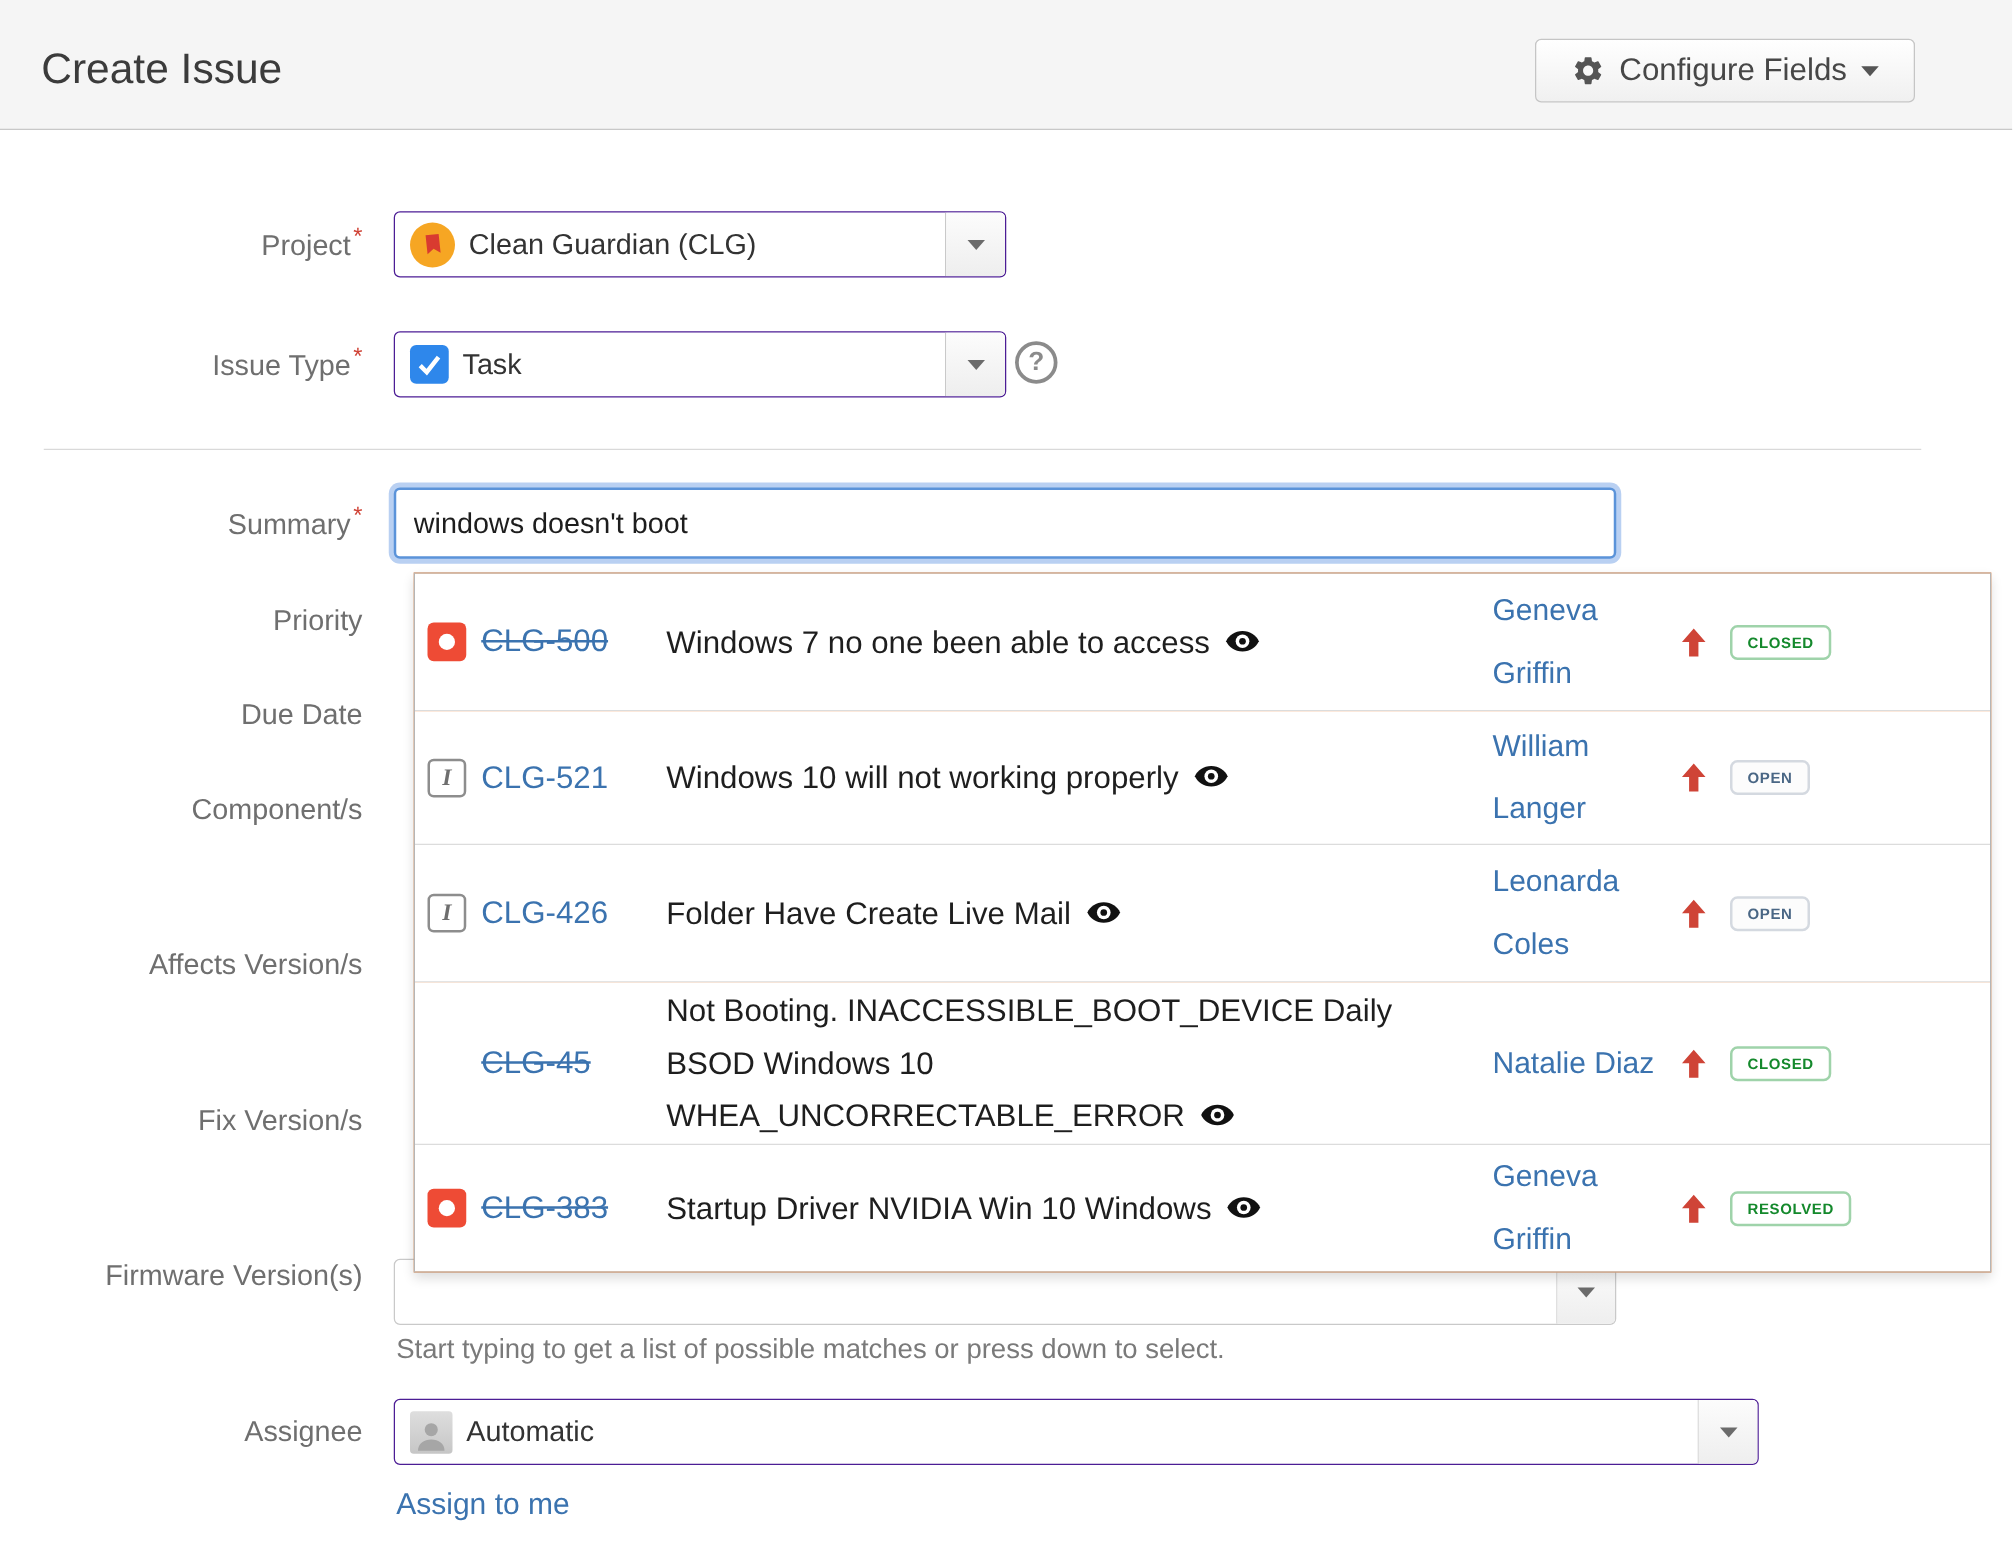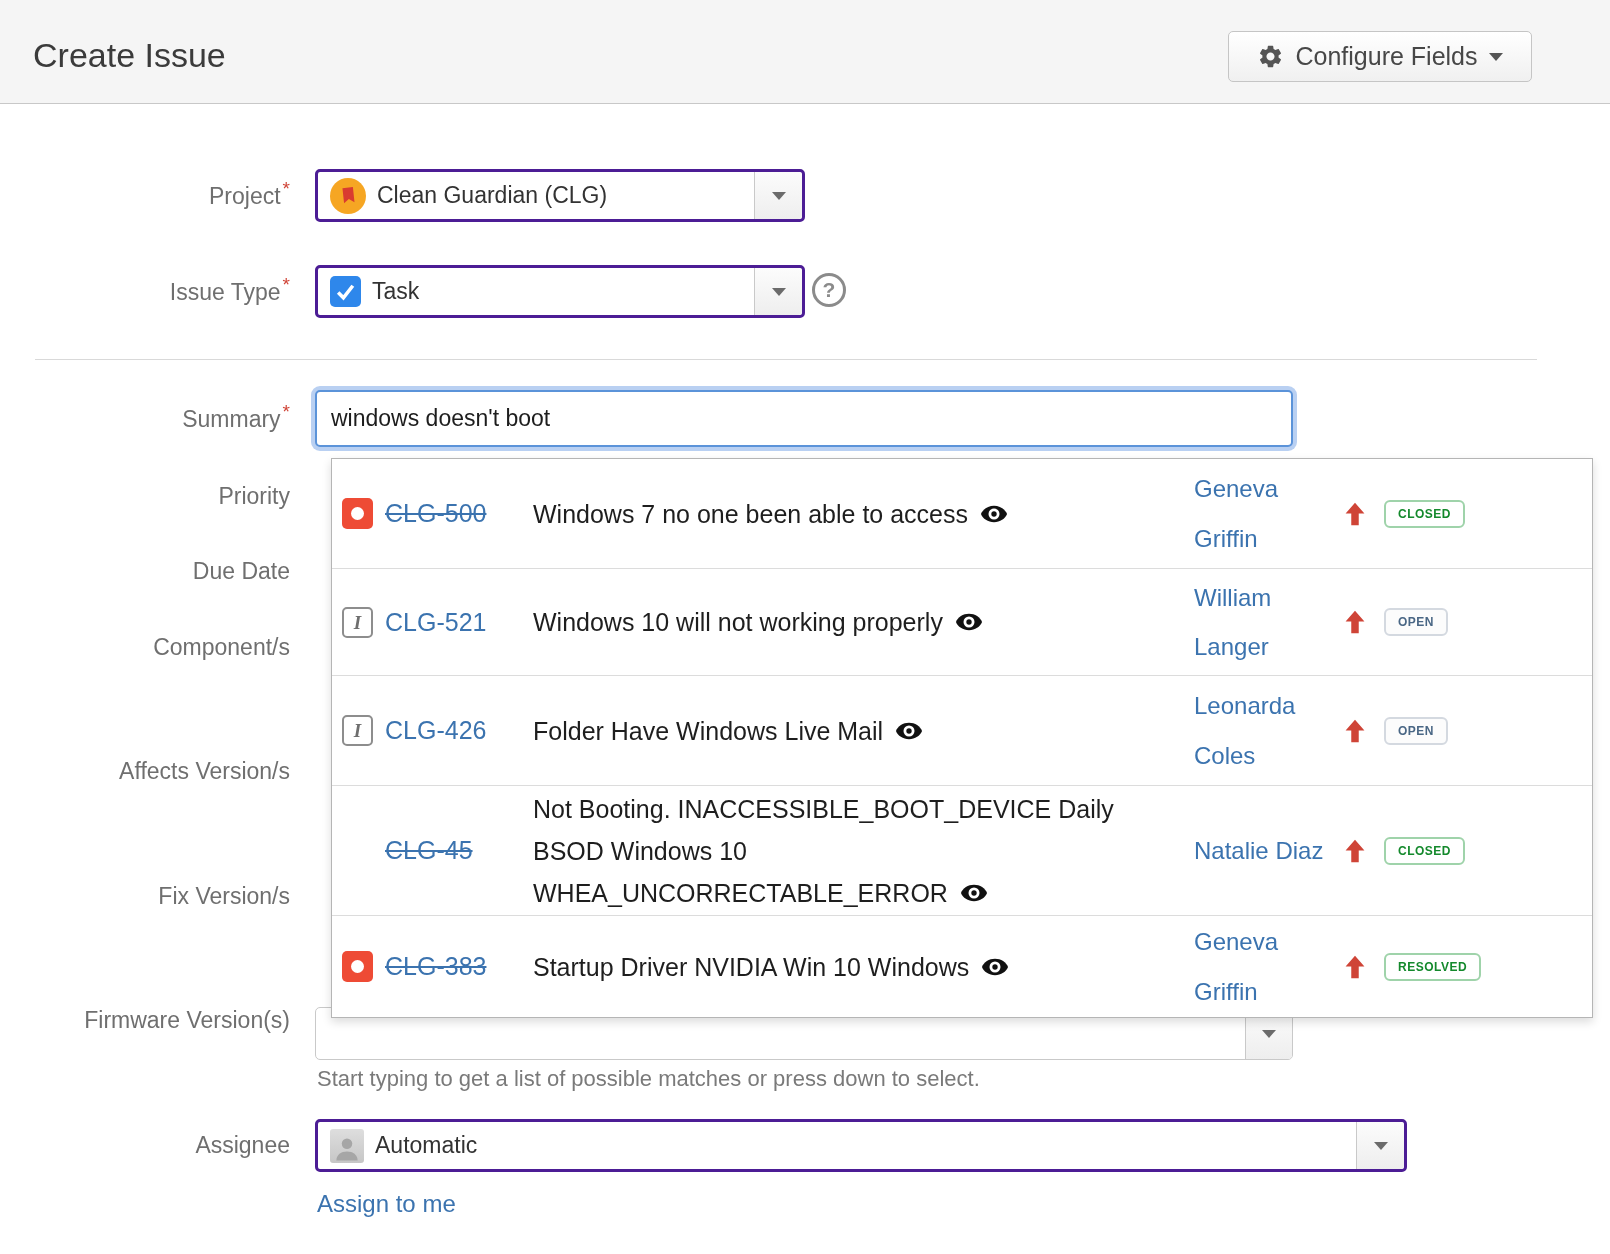--- a/index.html
+++ b/index.html
@@ -17,21 +17,21 @@
   .caret{width:0;height:0;border-left:7px solid transparent;border-right:7px solid transparent;
          border-top:8px solid #6b6b6b;}
   .cfg-btn .caret{border-top-color:#555;}
 
   
   .flabel{position:absolute;left:0;width:290px;text-align:right;font-size:23px;color:#6f6f6f;}
   .req{color:#d04437;font-size:19px;vertical-align:super;margin-left:2px;line-height:0;}
 
   
   .combo{position:absolute;left:315px;height:53px;box-sizing:border-box;background:#fff;
-         border:3px solid #4c1d95;border-radius:5px;display:flex;align-items:center;
+         border:1px solid #4c1d95;border-radius:5px;display:flex;align-items:center;
          padding-left:12px;font-size:23px;color:#333;}
   .combo .val{margin-left:11px;}
   .combo-btn{position:absolute;right:0;top:0;bottom:0;width:47px;border-left:1px solid #c9c9c9;
              background:linear-gradient(#fcfcfc,#eeeeee);display:flex;align-items:center;
              justify-content:center;border-radius:0 4px 4px 0;cursor:pointer;}
   .proj-ico{width:36px;height:36px;border-radius:50%;background:#f6a623;display:flex;
             align-items:center;justify-content:center;flex:0 0 36px;}
   .task-ico{width:31px;height:31px;border-radius:5px;background:#2e87eb;display:flex;
             align-items:center;justify-content:center;flex:0 0 31px;}
   .help-ico{position:absolute;left:812px;top:273px;width:34px;height:34px;box-sizing:border-box;
@@ -218,21 +218,21 @@
           <span class="status-badge badge-open">OPEN</span>
         </span>
     </div>
 
     <div class="srow">
       <span class="type-icon type-item">
           <i class="letter">I</i>
         </span>
       <span class="issue-key">CLG-426</span>
       <span class="sum-cell">
-          <span class="sum-wrap"><span>Folder Have Windows Live Mail</span><svg class="eye" width="28" height="28" viewBox="0 0 24 24">
+          <span class="sum-wrap"><span>Folder Have Create Live Mail</span><svg class="eye" width="28" height="28" viewBox="0 0 24 24">
               <path d="M12 5C6.8 5 2.4 8 .8 12c1.6 4 6 7 11.2 7s9.6-3 11.2-7C21.6 8 17.2 5 12 5z" fill="#111"></path>
               <circle cx="12" cy="12" r="4.7" fill="#fff"></circle>
               <circle cx="12" cy="12" r="2.3" fill="#111"></circle>
             </svg></span>
         </span>
       <span class="name-cell">Leonarda Coles</span>
       <span class="arrow-cell">
           <svg width="26" height="26" viewBox="0 0 16 16">
             <path d="M8 1.1 L13.8 7.7 H10.3 V14.9 H5.7 V7.7 H2.2 Z" fill="#cf4437"></path>
           </svg>

